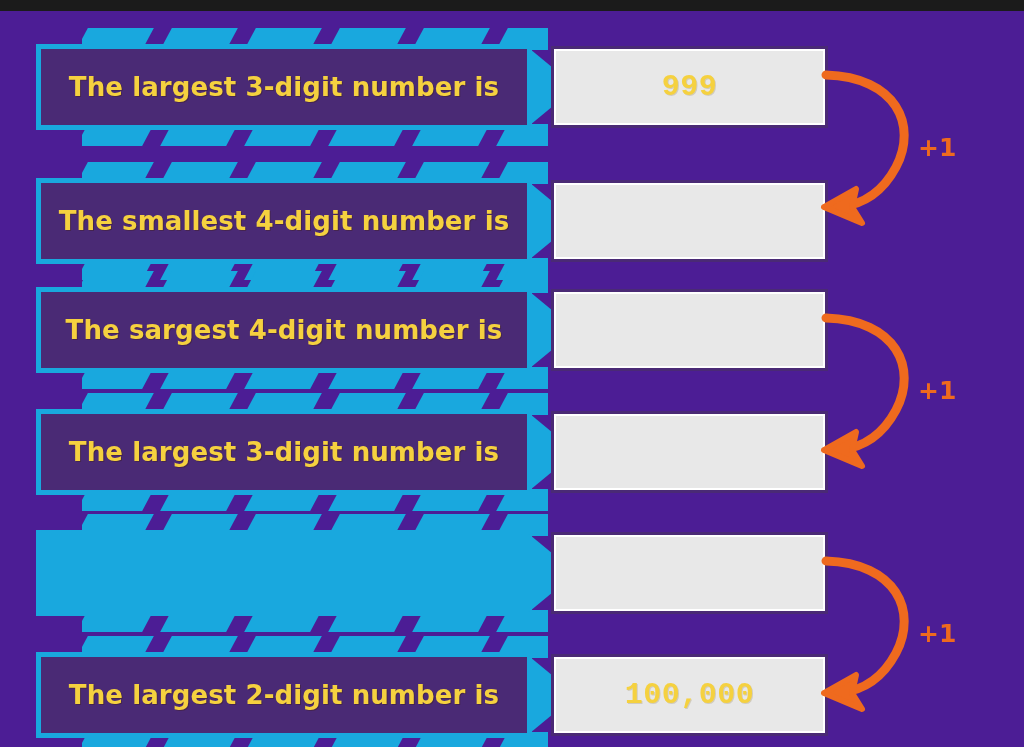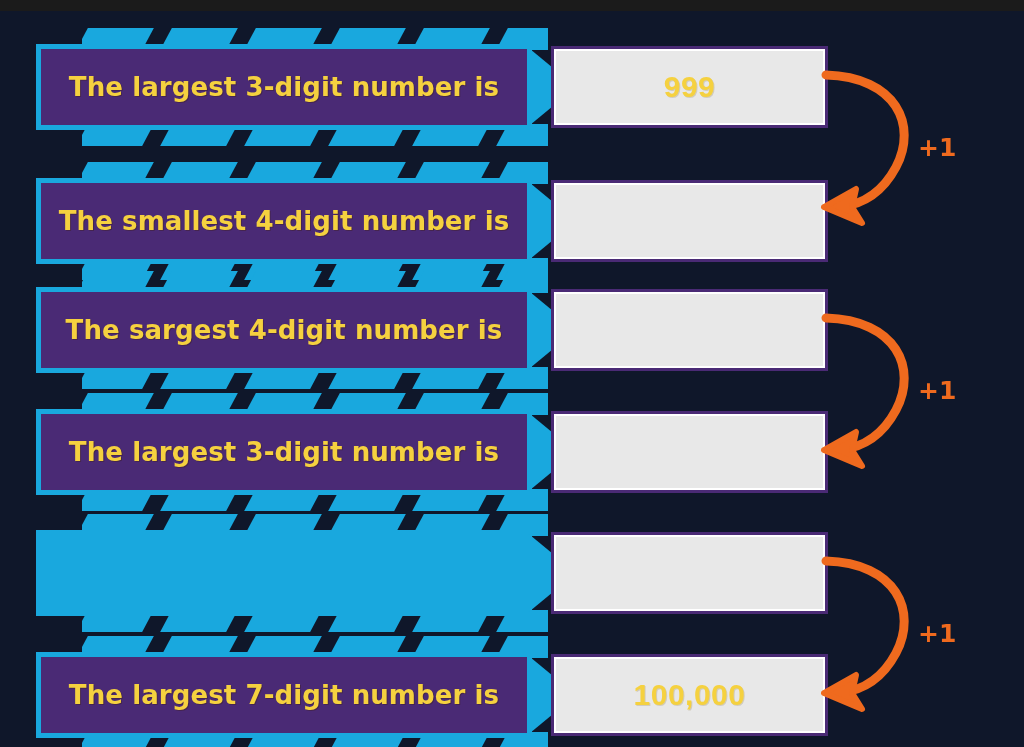--- a/index.html
+++ b/index.html
@@ -12,21 +12,21 @@
     height: 747px;
     overflow: hidden;
     font-family: "Liberation Sans", sans-serif;
     position: relative;
   }
 
   #stage {
     position: relative;
     width: 1024px;
     height: 747px;
-    background: #0f172a;
+    background: #4c1d95;
   }
 
   
   .top-bar {
     position: absolute;
     left: 0;
     top: 0;
     width: 1024px;
     height: 11px;
     background: #1b1b1b;
@@ -124,21 +124,21 @@
     background: #e8e8e8;
     border: 3px solid #4a2a75;
     box-shadow: inset 0 0 0 2px #ffffff, inset 0 0 0 4px #e8e8e8;
     box-sizing: border-box;
     display: flex;
     align-items: center;
     justify-content: center;
   }
   .answer-text {
     color: #f5d13f;
-    font-family: Liberation Sans, sans-serif;
+    font-family: Liberation Mono, monospace;
     font-weight: bold;
     font-size: 30px;
     letter-spacing: 0.5px;
     text-shadow: 1px 1px 0 rgba(120,90,20,0.20);
   }
 
   
   .connector {
     position: absolute;
     left: 818px;
@@ -316,21 +316,21 @@
             <i style="left: 0px;"></i>
             <i style="left: 84px;"></i>
             <i style="left: 168px;"></i>
             <i style="left: 252px;"></i>
             <i style="left: 336px;"></i>
             <i style="left: 420px;"></i>
           </div>
           <div class="bar-halo"></div>
           <div class="bar-point"></div>
           <div class="bar">
-            <span class="bar-text">The largest 7-digit number is</span>
+            <span class="bar-text">The largest 2-digit number is</span>
           </div>
         </div>
         <div class="answer">
           <span class="answer-text">100,000</span>
         </div>
       </div>
     </div>
 
   <div id="connectors-host">
       <div class="connector" style="top: 55px;">

